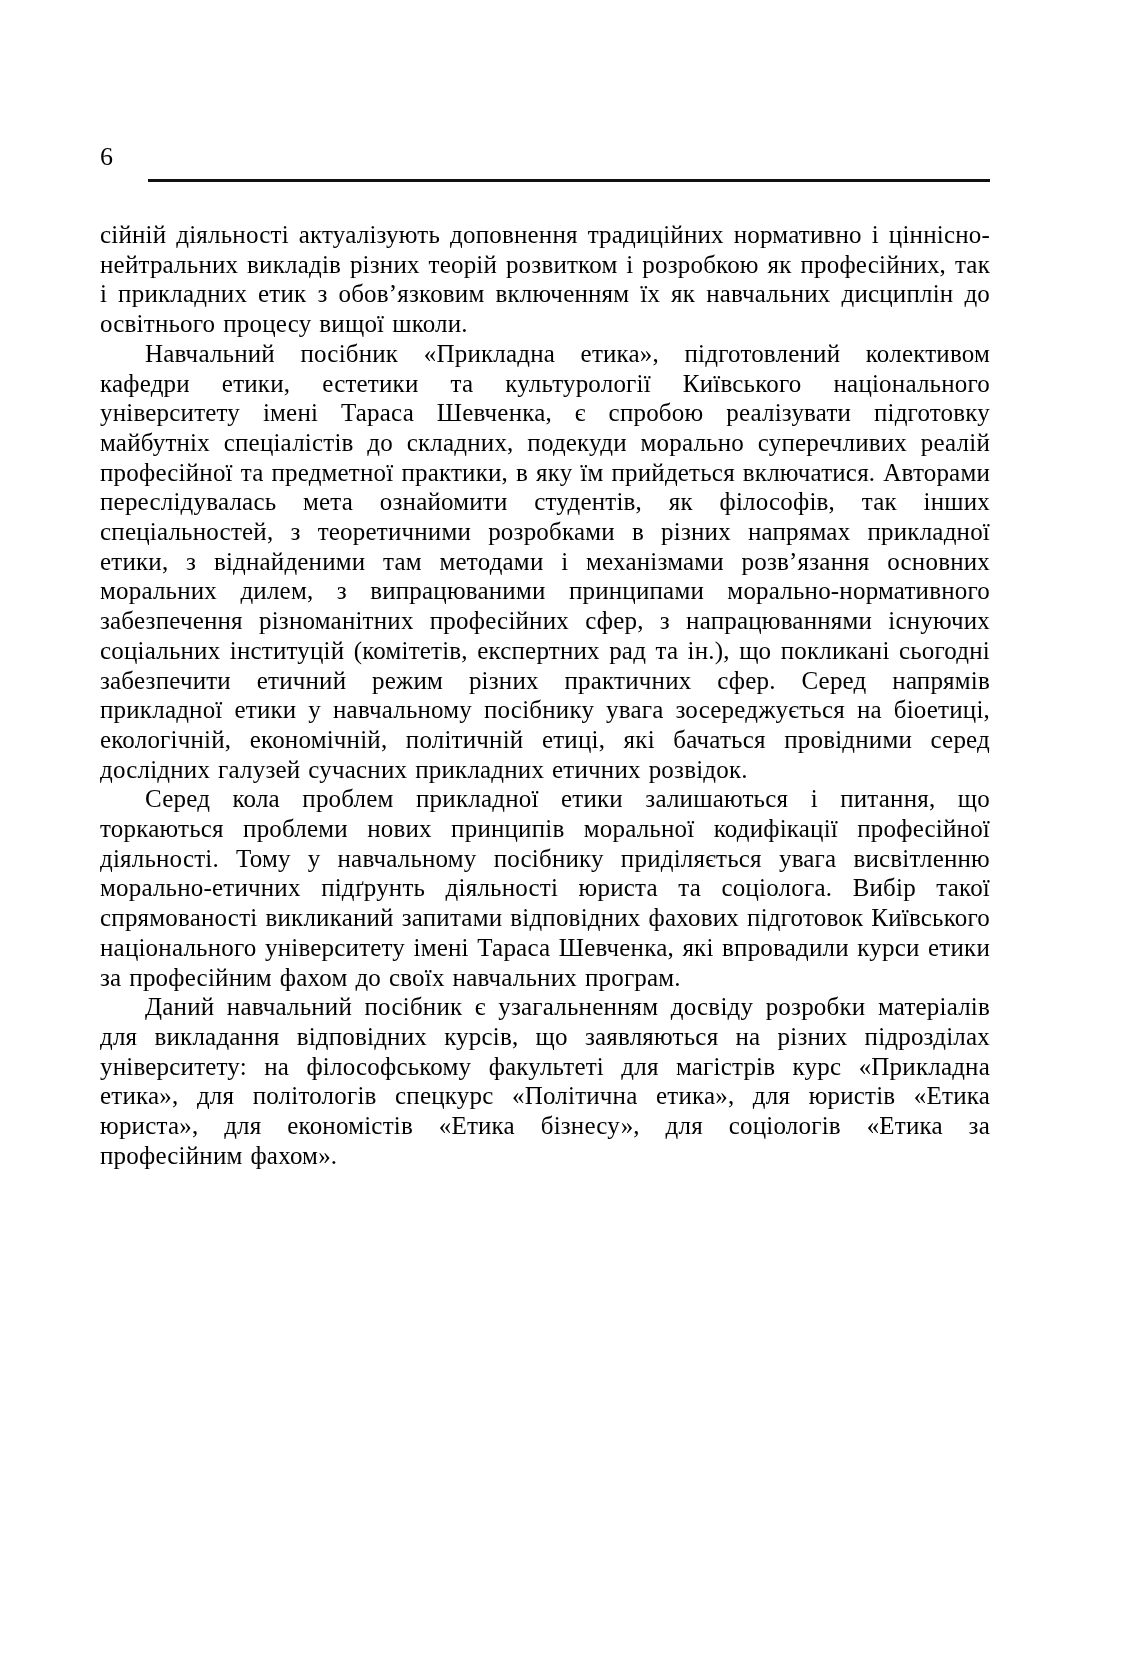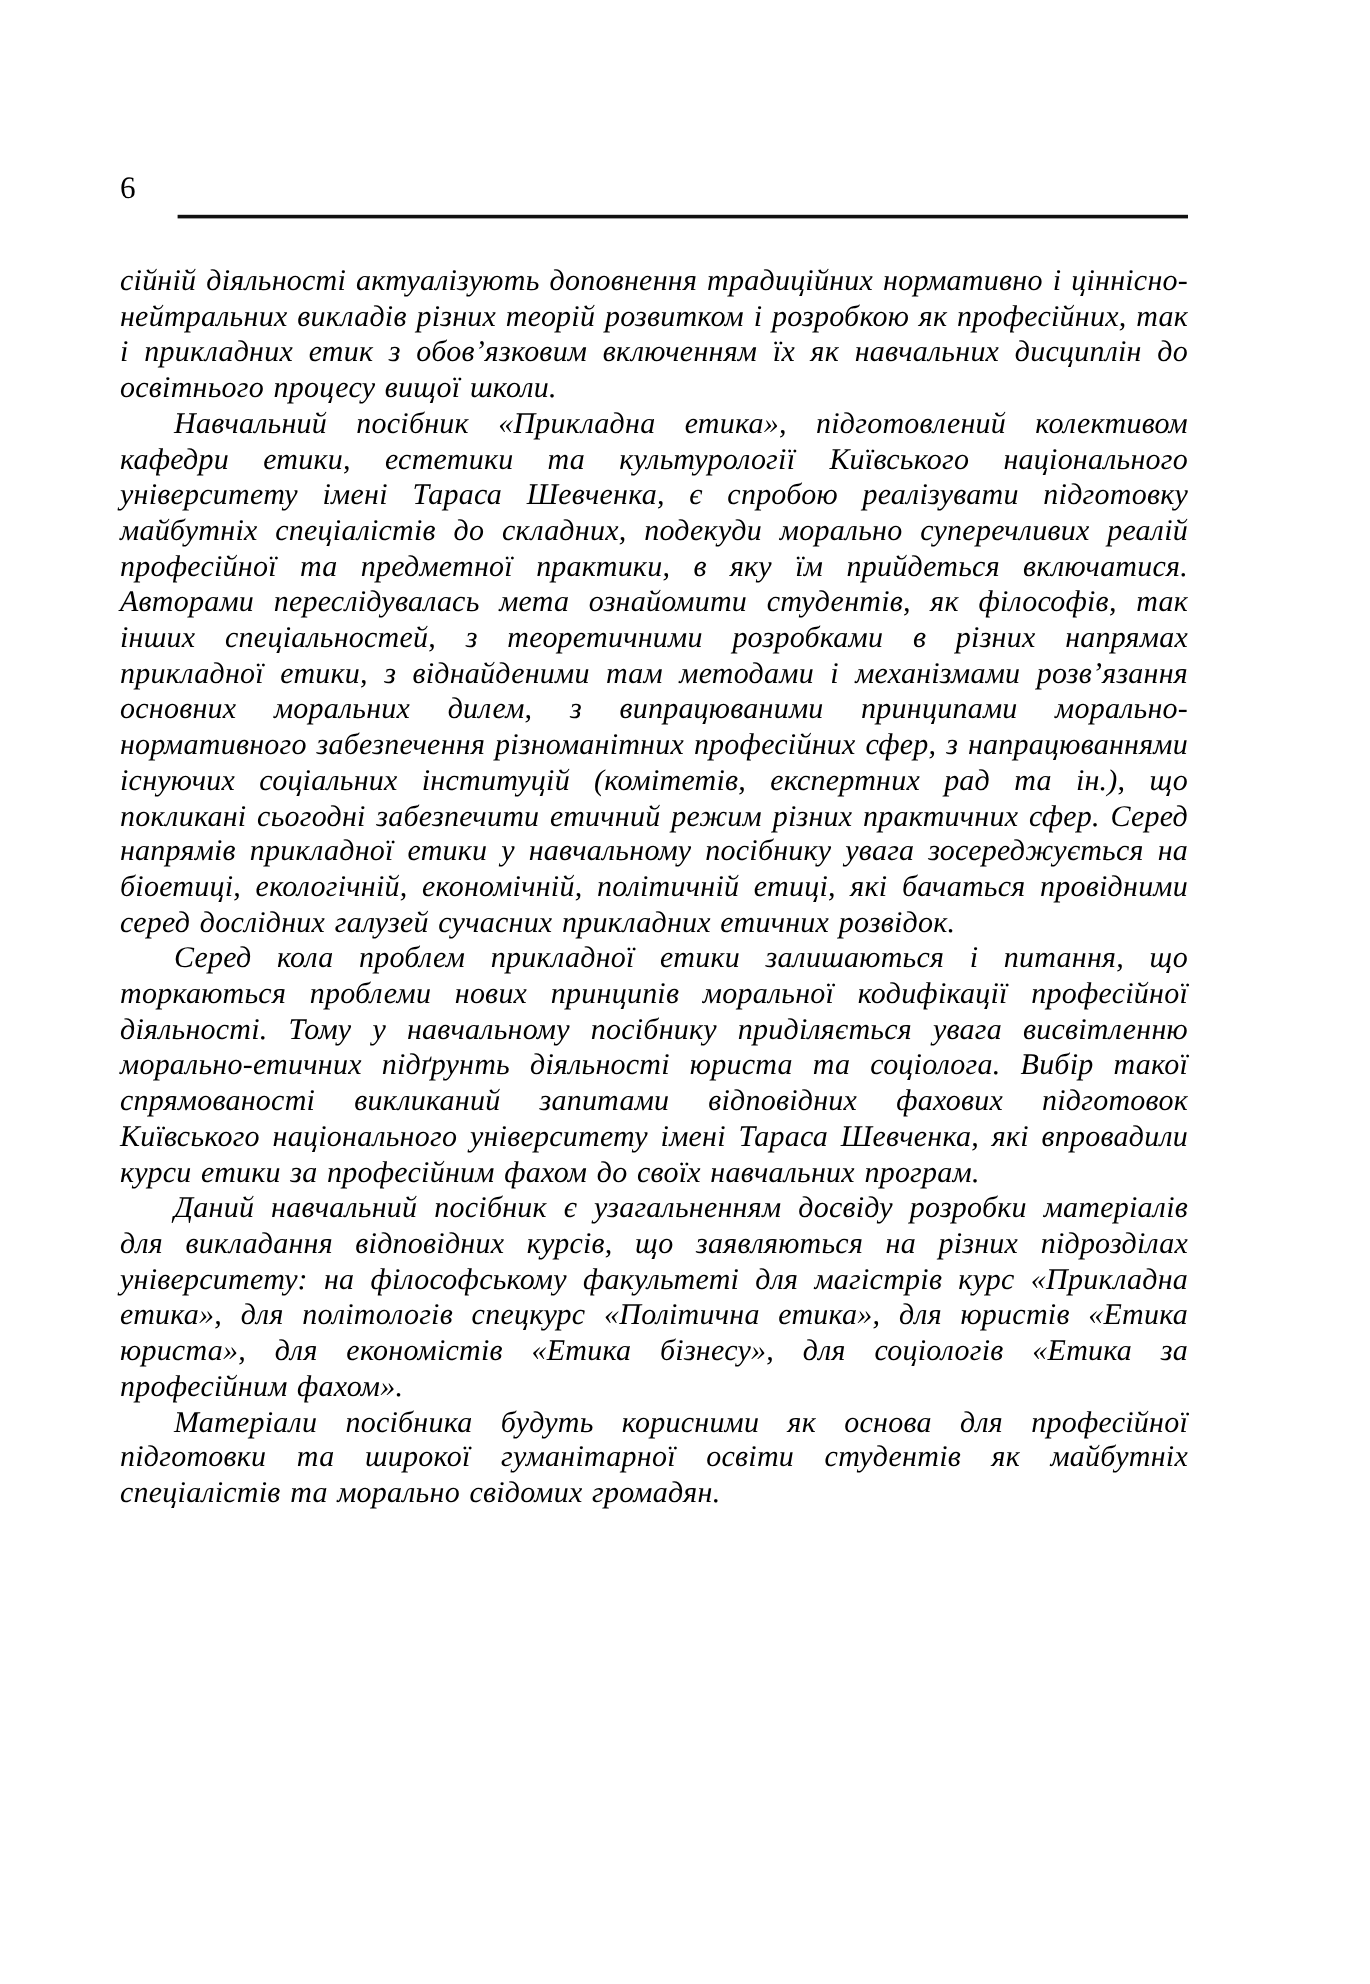--- a/index.html
+++ b/index.html
@@ -34,21 +34,20 @@
     letter-spacing: 0.6px;
   }
   .header-rule {
     margin-left: 48px;
     margin-top: 7px;
     height: 3px;
     background: #111111;
   }
   .body-text {
     margin-top: 38px;
-    font-style: italic;
   }
   .para {
     margin: 0;
     font-size: 25px;
     line-height: 29.7px;
     text-align: justify;
     letter-spacing: 0.2px;
     word-spacing: 1.5px;
   }
   .para.indent {
@@ -61,15 +60,14 @@
 <div class="page">
   <header class="page-header">
     <span class="page-number">6</span>
   </header>
   <div class="header-rule"></div>
   <main class="body-text">
       <p class="para">сійній діяльності актуалізують доповнення традиційних нормативно і ціннісно-нейтральних викладів різних теорій розвитком і розробкою як професійних, так і прикладних етик з обов’язковим включенням їх як навчальних дисциплін до освітнього процесу вищої школи.</p>
       <p class="para indent">Навчальний посібник «Прикладна етика», підготовлений колективом кафедри етики, естетики та культурології Київського національного університету імені Тараса Шевченка, є спробою реалізувати підготовку майбутніх спеціалістів до складних, подекуди морально суперечливих реалій професійної та предметної практики, в яку їм прийдеться включатися. Авторами переслідувалась мета ознайомити студентів, як філософів, так інших спеціальностей, з теоретичними розробками в різних напрямах прикладної етики, з віднайденими там методами і механізмами розв’язання основних моральних дилем, з випрацюваними принципами морально-нормативного забезпечення різноманітних професійних сфер, з напрацюваннями існуючих соціальних інституцій (комітетів, експертних рад та ін.), що покликані сьогодні забезпечити етичний режим різних практичних сфер. Серед напрямів прикладної етики у навчальному посібнику увага зосереджується на біоетиці, екологічній, економічній, політичній етиці, які бачаться провідними серед дослідних галузей сучасних прикладних етичних розвідок.</p>
       <p class="para indent">Серед кола проблем прикладної етики залишаються і питання, що торкаються проблеми нових принципів моральної кодифікації професійної діяльності. Тому у навчальному посібнику приділяється увага висвітленню морально-етичних підґрунть діяльності юриста та соціолога. Вибір такої спрямованості викликаний запитами відповідних фахових підготовок Київського національного університету імені Тараса Шевченка, які впровадили курси етики за професійним фахом до своїх навчальних програм.</p>
       <p class="para indent">Даний навчальний посібник є узагальненням досвіду розробки матеріалів для викладання відповідних курсів, що заявляються на різних підрозділах університету: на філософському факультеті для магістрів курс «Прикладна етика», для політологів спецкурс «Політична етика», для юристів «Етика юриста», для економістів «Етика бізнесу», для соціологів «Етика за професійним фахом».</p>
-      <p class="para indent">Матеріали посібника будуть корисними як основа для професійної підготовки та широкої гуманітарної освіти студентів як майбутніх спеціалістів та морально свідомих громадян.</p>
     </main>
 </div>
 
 </body></html>

